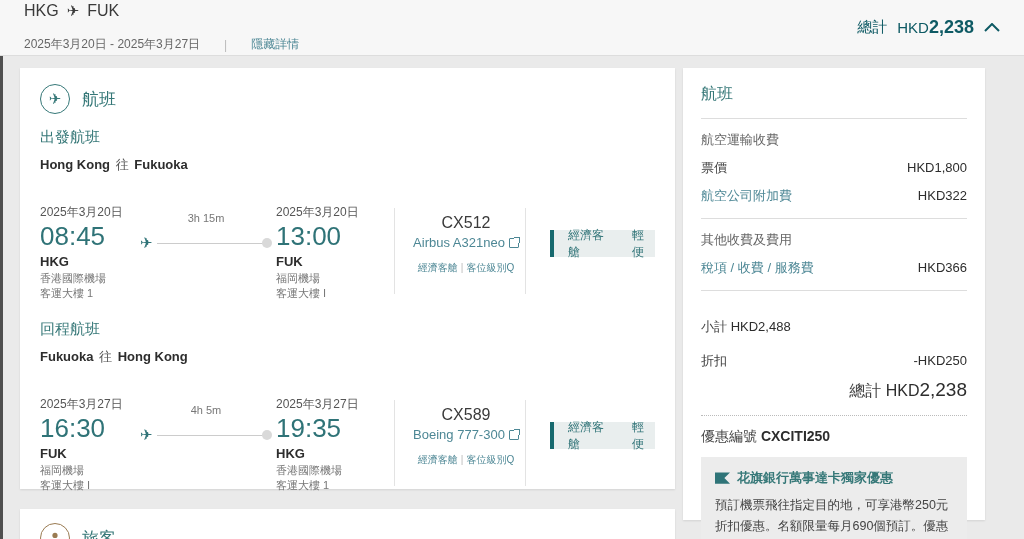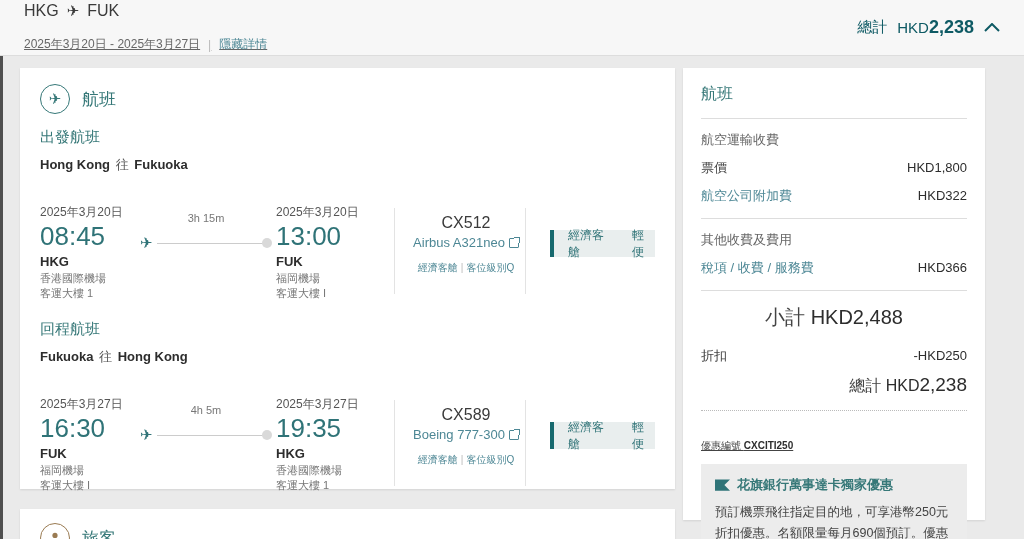--- a/index.html
+++ b/index.html
@@ -9,21 +9,21 @@
     background:#eaeaea; color:#2d2d2d; overflow:hidden; position:relative;
   }
   
   .topbar {
     position:absolute; left:0; top:0; width:1024px; height:56px;
     background:#f7f7f7; border-bottom:1px solid #ddd;
     display:flex; justify-content:space-between; align-items:center; padding:0 24px;
   }
   .route-line { display:flex; align-items:center; gap:8px; font-size:16px; color:#3a3a3a; }
   .route-plane { color:#3a3a3a; font-size:15px; }
-  .sub-line { margin-top:16px; font-size:12px; color:#666; display:flex; align-items:center; gap:8px;text-decoration:underline; }
+  .sub-line { margin-top:16px; font-size:12px; color:#666; display:flex; align-items:center; gap:24px; }
   .sub-sep { color:#bbb; }
   a.tlink { color:#4d8795; text-decoration:none; cursor:pointer; }
   .topbar-right { display:flex; align-items:center; gap:10px; cursor:pointer; }
   .top-total-label { font-size:15px; color:#0e5a64; }
   .top-total-cur { font-size:15px; color:#0e5a64; }
   .top-total-amt { font-size:18px; font-weight:bold; color:#0e5a64; }
   
   .left-edge { position:absolute; left:0; top:56px; width:3px; height:483px; background:#4f4f4f; }
   
   .card { position:absolute; background:#fff; box-shadow:0 1px 2px rgba(0,0,0,.10); }
@@ -73,25 +73,25 @@
   .sb-title { font-size:16px; color:#367878; }
   .sb-pax { margin-top:13px; font-size:13px; color:#2d2d2d; }
   .sb-pax b { font-weight:bold; }
   .sb-hr { border:none; border-top:1px solid #ddd; margin:13px 0 0 0; }
   .sb-hr.dotted { border-top:1px dotted #bbb; }
   .sb-group-label { margin-top:12px; font-size:13px; color:#666; }
   .sb-row { display:flex; justify-content:space-between; align-items:baseline; margin-top:10px; font-size:13px; }
   .sb-row .lbl { color:#444; }
   .amt { color:#2d2d2d; }
   .amt b { font-weight:normal; }
-  .sb-subtotal { text-align:center; margin-top:13px; font-size:20px; color:#444; }
+  .sb-subtotal { text-align:left; margin-top:27px; font-size:13px; color:#444; }
   .sb-total { text-align:right; margin-top:9px; font-size:16px; color:#444; }
   .sb-total .amt { font-size:16px; }
   .sb-total .amt b { font-size:19px; }
-  .promo-code-row { margin-top:28px; font-size:10px; color:#444;text-decoration:underline; }
+  .promo-code-row { margin-top:12px; font-size:14px; color:#444; }
   .promo-code-row b { color:#2d2d2d; }
   .promo-box { margin-top:11px; background:#ececec; padding:12px 14px 14px; }
   .promo-title { display:flex; align-items:center; gap:7px; font-size:13px; font-weight:bold; color:#367878; }
   .promo-body { margin-top:8px; font-size:12.5px; color:#444; line-height:1.7; }
   .chev { display:block; }
 </style>
 </head>
 <body>
 
 <div class="topbar">

